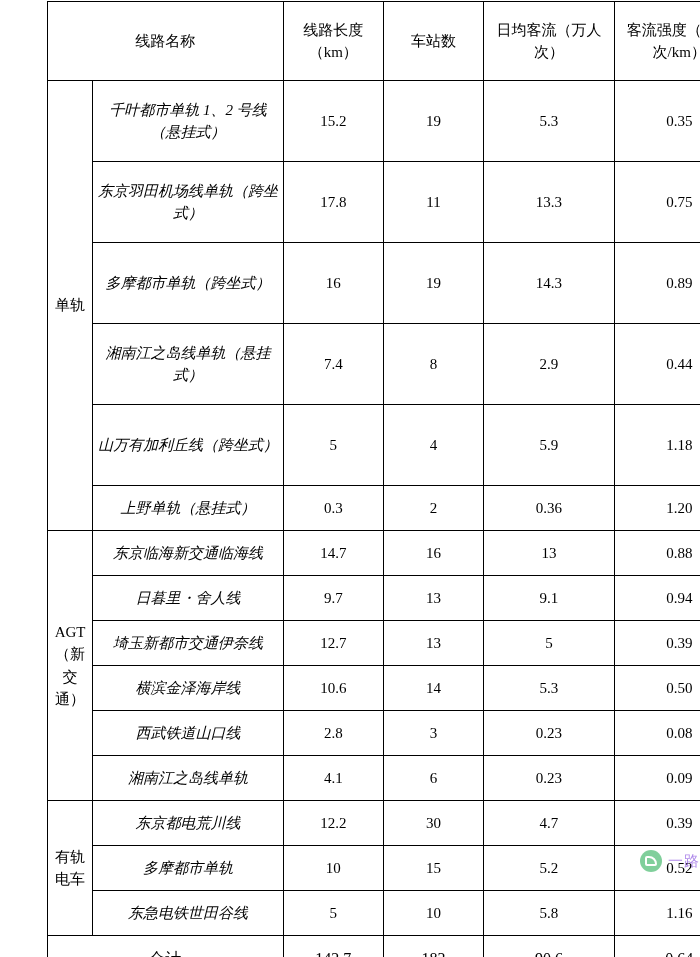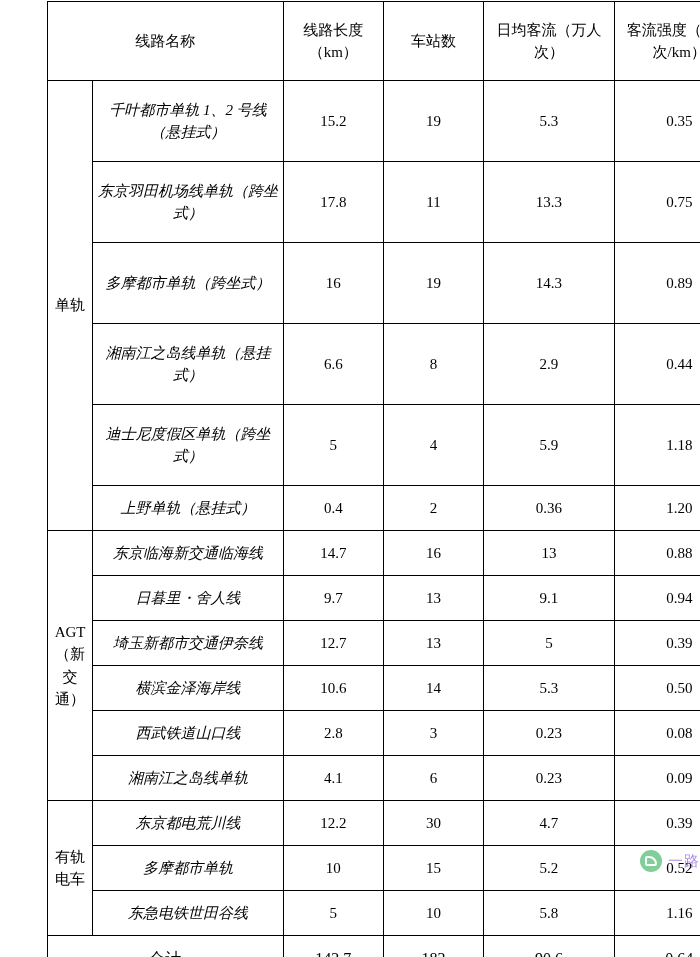--- a/index.html
+++ b/index.html
@@ -147,35 +147,35 @@
       </tr>
       <tr class="tall">
         <td class="name-cell">多摩都市单轨（跨坐式）</td>
         <td>16</td>
         <td>19</td>
         <td>14.3</td>
         <td>0.89</td>
       </tr>
       <tr class="tall">
         <td class="name-cell">湘南江之岛线单轨（悬挂式）</td>
-        <td>6.6</td>
+        <td>7.4</td>
         <td>8</td>
         <td>2.9</td>
         <td>0.44</td>
       </tr>
       <tr class="tall">
-        <td class="name-cell">迪士尼度假区单轨（跨坐式）</td>
+        <td class="name-cell">山万有加利丘线（跨坐式）</td>
         <td>5</td>
         <td>4</td>
         <td>5.9</td>
         <td>1.18</td>
       </tr>
       <tr class="short">
         <td class="name-cell">上野单轨（悬挂式）</td>
-        <td>0.4</td>
+        <td>0.3</td>
         <td>2</td>
         <td>0.36</td>
         <td>1.20</td>
       </tr>
 
       <tr class="short">
         <td class="group-cell" rowspan="6">AGT（新交通）</td>
         <td class="name-cell">东京临海新交通临海线</td>
         <td>14.7</td>
         <td>16</td>

